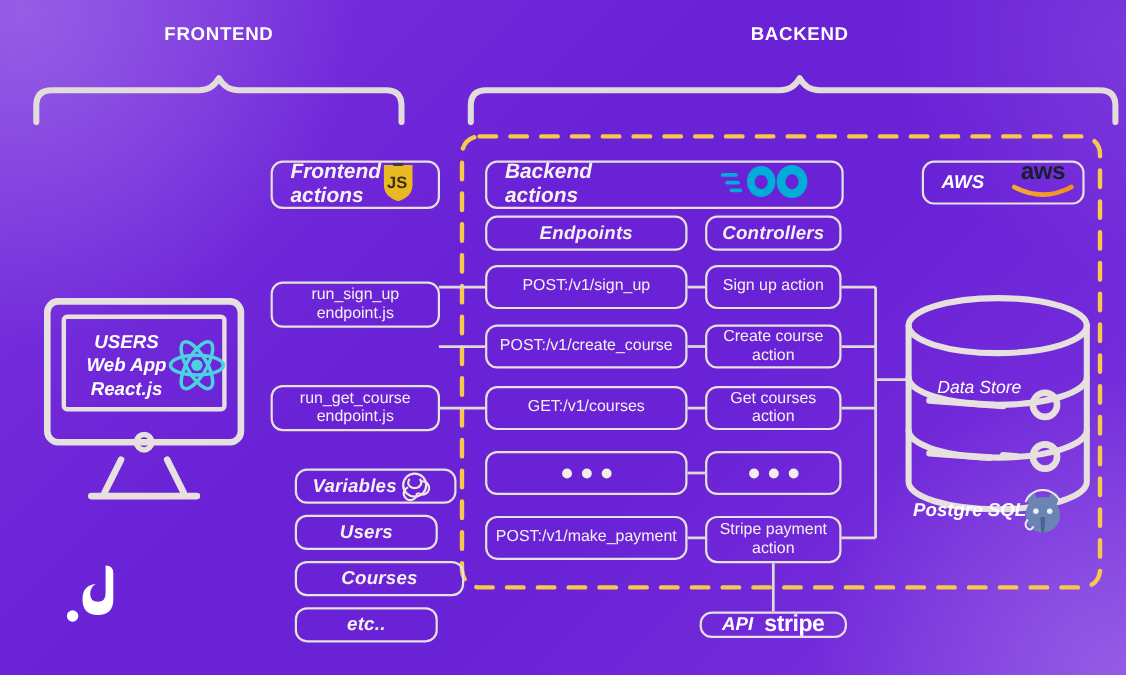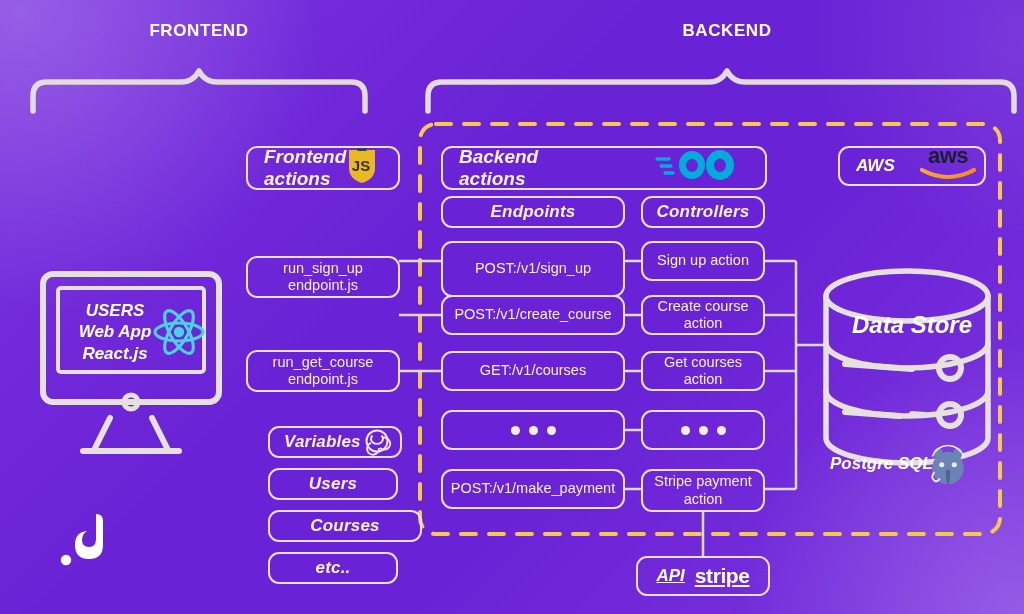--- a/index.html
+++ b/index.html
@@ -50,22 +50,22 @@
   .dots { display:flex; gap:9px; align-items:center; }
   .dots i { width:9px; height:9px; border-radius:50%; background:#F2EEEC; display:block; }
 
   svg.ov { position:absolute; inset:0; width:1024px; height:614px; pointer-events:none; overflow:visible; }
 
   .monitor-text {
     position:absolute; font-style:italic; font-weight:bold;
     font-size:17px; line-height:1.26; color:#FFFFFF; text-align:center;
   }
   .ds-text {
-    position:absolute; font-style:italic; font-weight:bold;
-    font-size:24px; color:#FFFFFF; white-space:nowrap;
+    position:absolute; font-style:italic; font-weight:normal;
+    font-size:16px; color:#FFFFFF; white-space:nowrap;margin-top:33px;
   }
   .pg-text {
     position:absolute; font-style:italic; font-weight:bold;
     font-size:17px; color:#FFFFFF; white-space:nowrap;
   }
   .api-word { font-style:italic; font-weight:bold; font-size:17px; color:#fff; }
   .stripe-word { font-weight:bold; font-size:21px; color:#fff; letter-spacing:-0.4px; }
   .aws-word { font-style:italic; font-weight:bold; font-size:17px; color:#fff; }
 </style>
 </head>
@@ -212,21 +212,21 @@
       <span class="lbl">endpoint.js</span>
     </div>
   </div>
   <div class="pill" style="left:246px; top:350px; width:154px; height:42px;justify-content:center;">
     <div>
       <span class="lbl">run_get_course</span>
       <span class="lbl">endpoint.js</span>
     </div>
   </div>
 
-  <div class="pill hdr" style="left:268px; top:426px; width:134px; height:32px; justify-content:flex-start; padding-left:14px;">
+  <div class="pill hdr" style="left:268px; top:426px; width:147px; height:32px; justify-content:flex-start; padding-left:14px;">
     <span>Variables</span>
   </div>
   <div class="pill hdr" style="left:268px; top:468px; width:130px; height:32px;">
     <span>Users</span>
   </div>
   <div class="pill hdr" style="left:268px; top:510px; width:154px; height:32px;">
     <span>Courses</span>
   </div>
   <div class="pill hdr" style="left:268px; top:552px; width:130px; height:32px;">
     <span>etc..</span>
@@ -243,21 +243,21 @@
     <span class="aws-word">AWS</span>
   </div>
 
   <div class="pill hdr" style="left:441px; top:196px; width:184px; height:32px;">
     <span>Endpoints</span>
   </div>
   <div class="pill hdr" style="left:641px; top:196px; width:124px; height:32px;">
     <span>Controllers</span>
   </div>
 
-  <div class="pill" style="left:441px; top:241px; width:184px; height:56px;">
+  <div class="pill" style="left:441px; top:241px; width:184px; height:40px;">
     <span>POST:/v1/sign_up</span>
   </div>
   <div class="pill" style="left:441px; top:295px; width:184px; height:40px;">
     <span>POST:/v1/create_course</span>
   </div>
   <div class="pill" style="left:441px; top:351px; width:184px; height:40px;">
     <span>GET:/v1/courses</span>
   </div>
   <div class="pill" style="left:441px; top:410px; width:184px; height:40px;">
     <span class="dots">
@@ -297,18 +297,18 @@
   <div class="pill" style="left:641px; top:469px; width:124px; height:43px;">
     <div>
       <span class="lbl">Stripe payment</span>
       <span class="lbl">action</span>
     </div>
   </div>
 
   <div class="ds-text" style="left:852px; top:311px;">Data Store</div>
   <div class="pg-text" style="left:830px; top:454px;">Postgre SQL</div>
 
-  <div class="pill" style="left:636px; top:556px; width:134px; height:40px; gap:10px;text-decoration:underline;">
+  <div class="pill" style="left:636px; top:556px; width:134px; height:24px; gap:10px;">
     <span class="api-word">API</span>
     <span class="stripe-word">stripe</span>
   </div>
 
 </div>
 
 </body></html>

